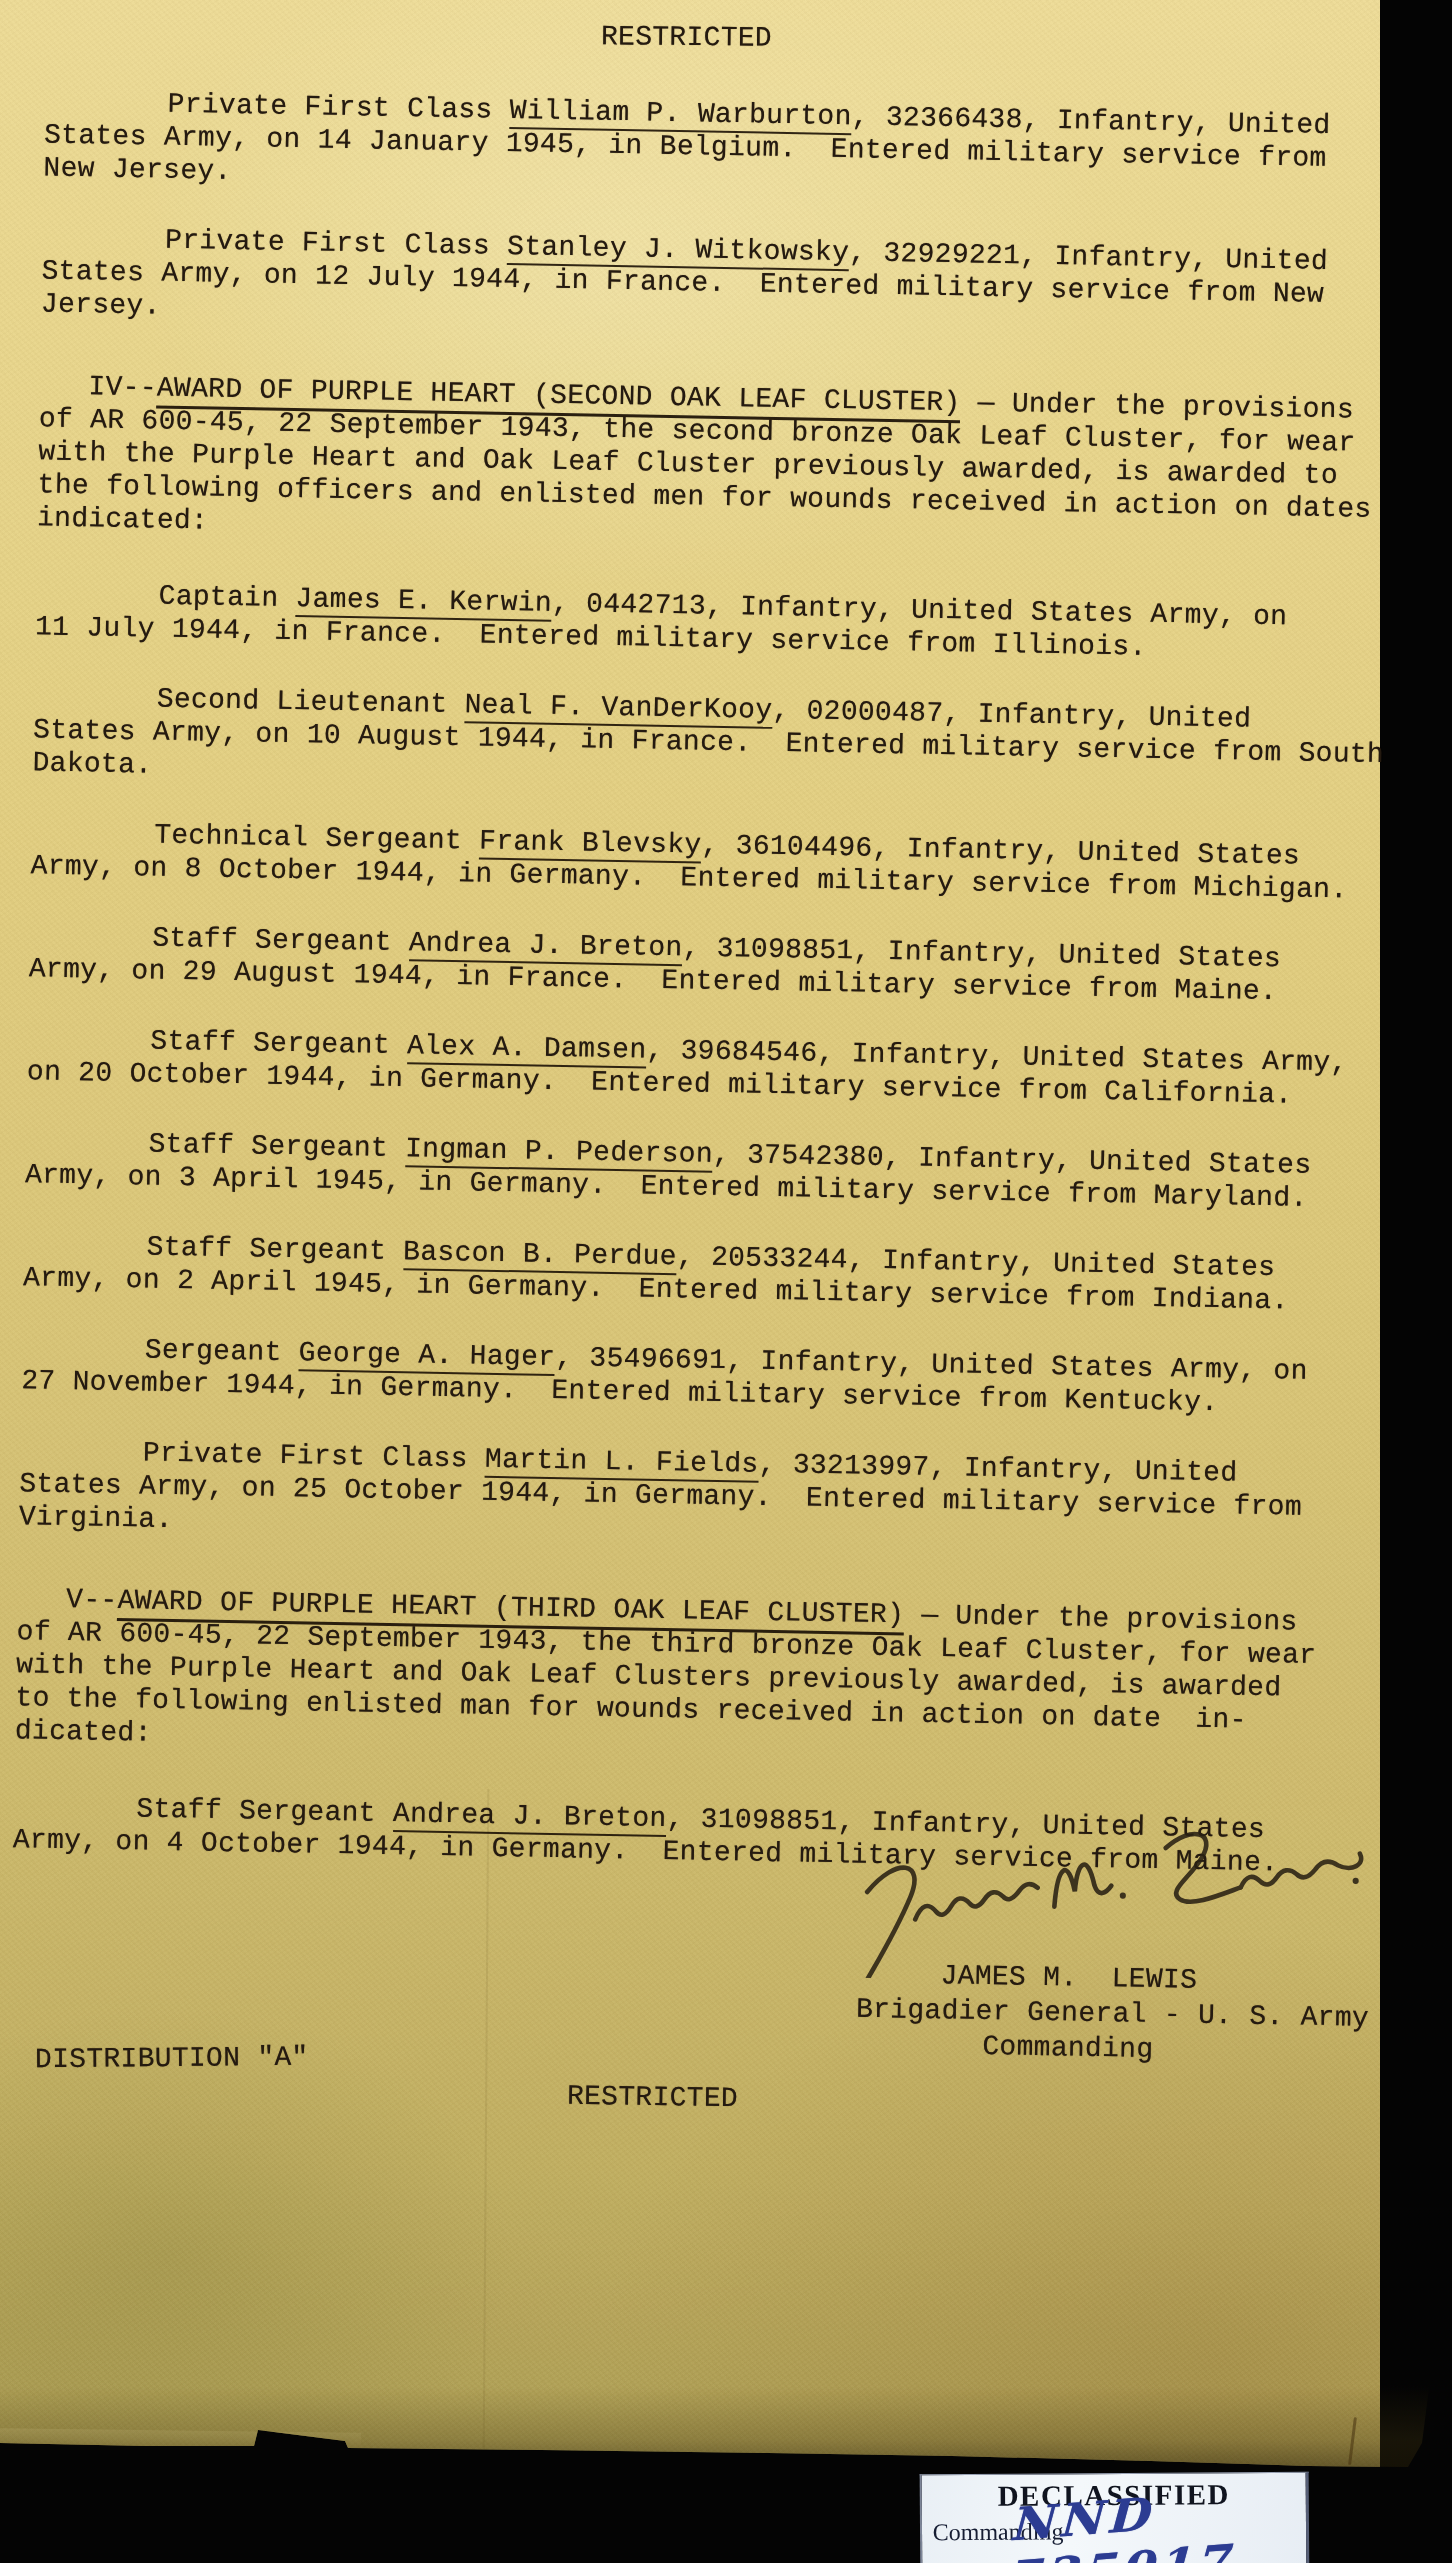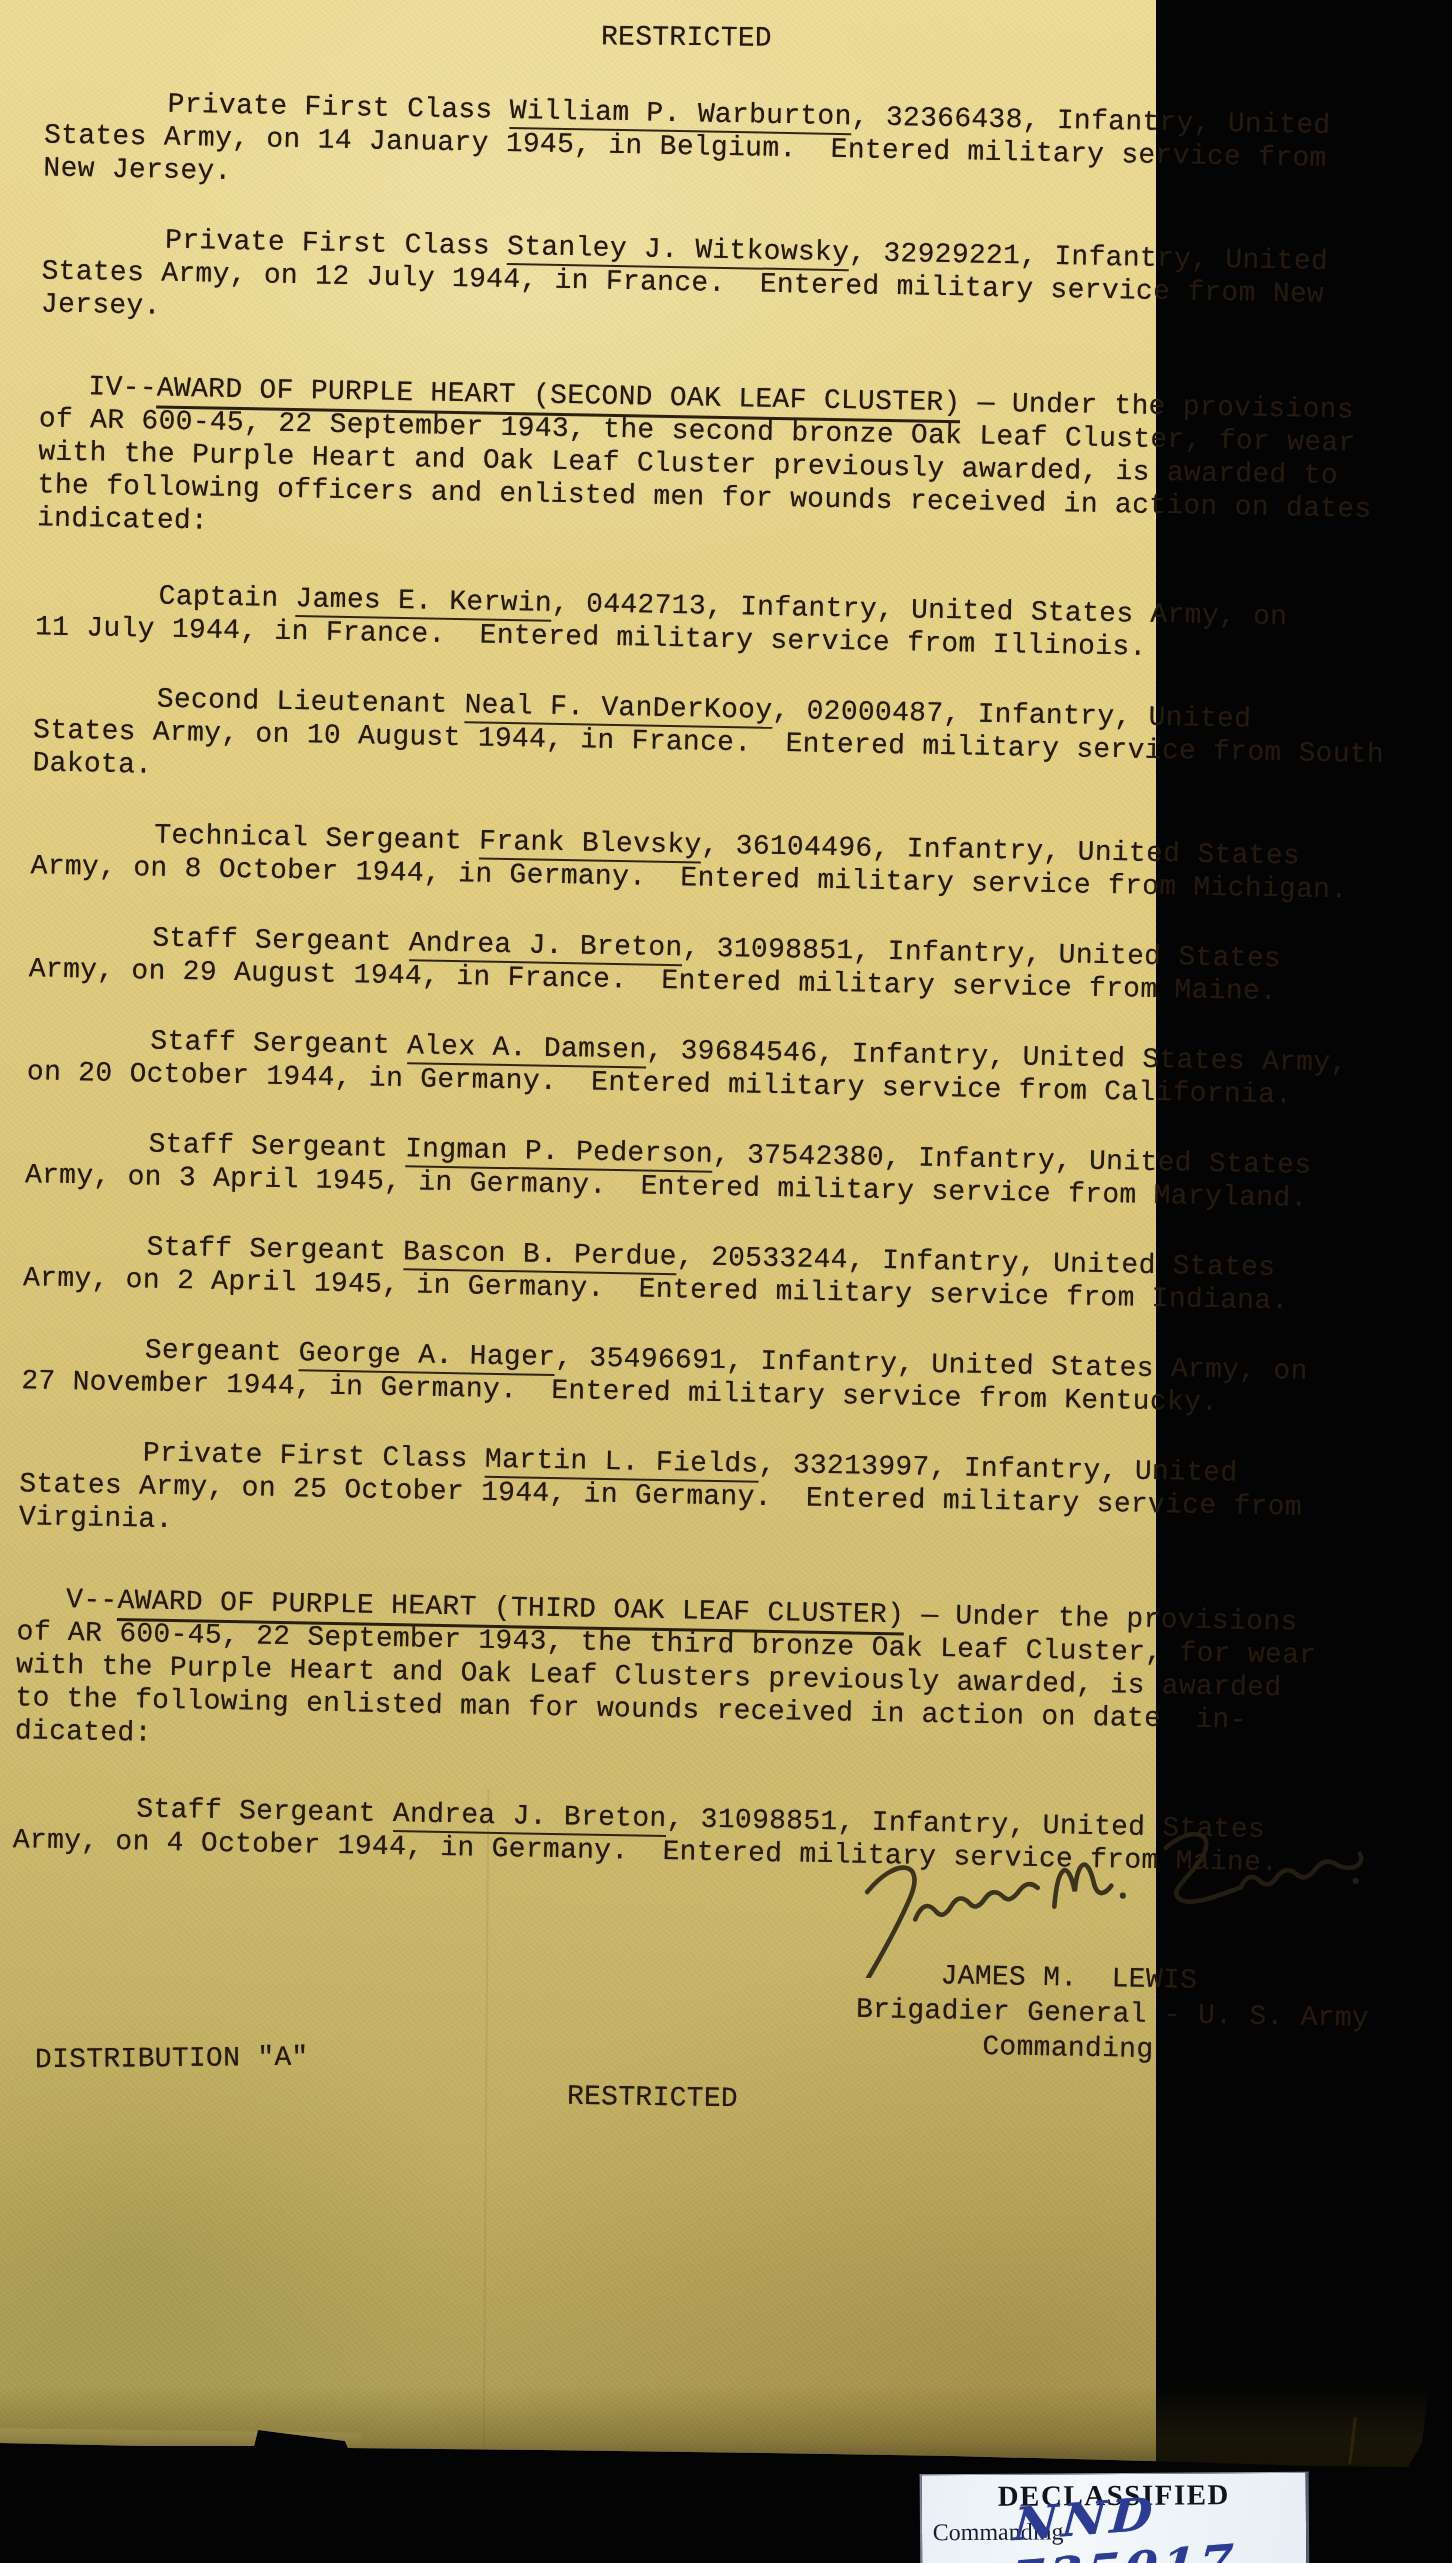--- a/index.html
+++ b/index.html
@@ -4,21 +4,21 @@
 <style>
   html,body{margin:0;padding:0;}
   body{
     width:1452px;height:2563px;overflow:hidden;position:relative;
     background:#040404;
     font-family:"Liberation Mono","DejaVu Sans Mono",monospace;
   }
   .photo{position:absolute;inset:0;}
   
   .paper{
-    position:absolute;left:0;top:0;width:1156px;height:2563px;
+    position:absolute;left:0;top:0;width:1380px;height:2563px;
     background:
       radial-gradient(691px 476px at 45% 10%, rgba(255,249,214,.30), rgba(255,249,214,0) 70%),
       radial-gradient(998px 691px at 88% 92%, rgba(120,82,28,.22), rgba(120,82,28,0) 62%),
       radial-gradient(537px 384px at 12% 88%, rgba(95,95,30,.18), rgba(95,95,30,0) 65%),
       linear-gradient(183deg,#eedc99 0%,#e8d68d 16%,#e1cd80 36%,#d8c477 54%,#cdbA6d 70%,#c0ae61 84%,#ab9c53 95%,#9b8d4a 100%);
     clip-path:polygon(
       0 0,1452px 0,
       1452px 91px,1426px 101px,1452px 112px,
       1445px 1842px,1434px 2349px,1422px 2443px,1408px 2467px,
       1309px 2466px,1151px 2461px,952px 2456px,768px 2453px,

